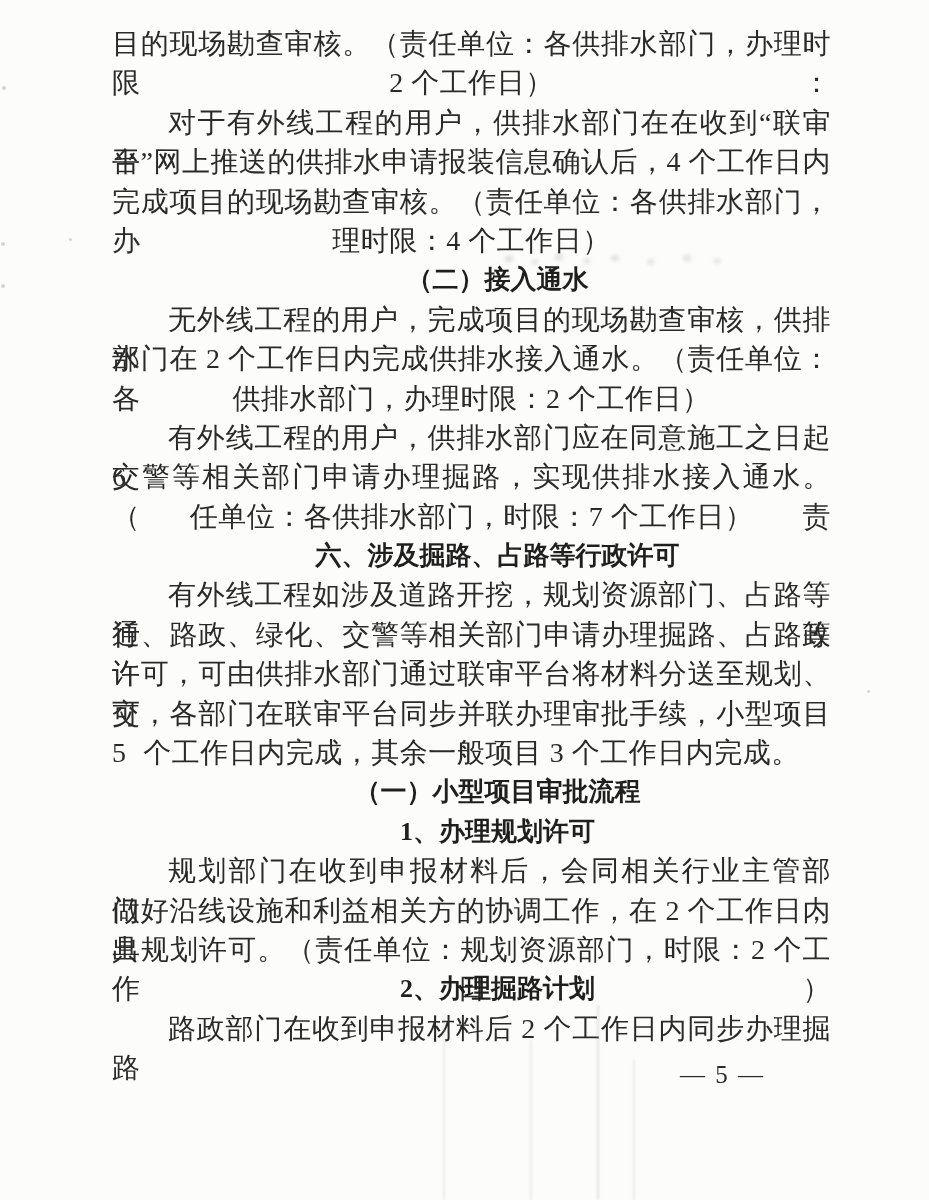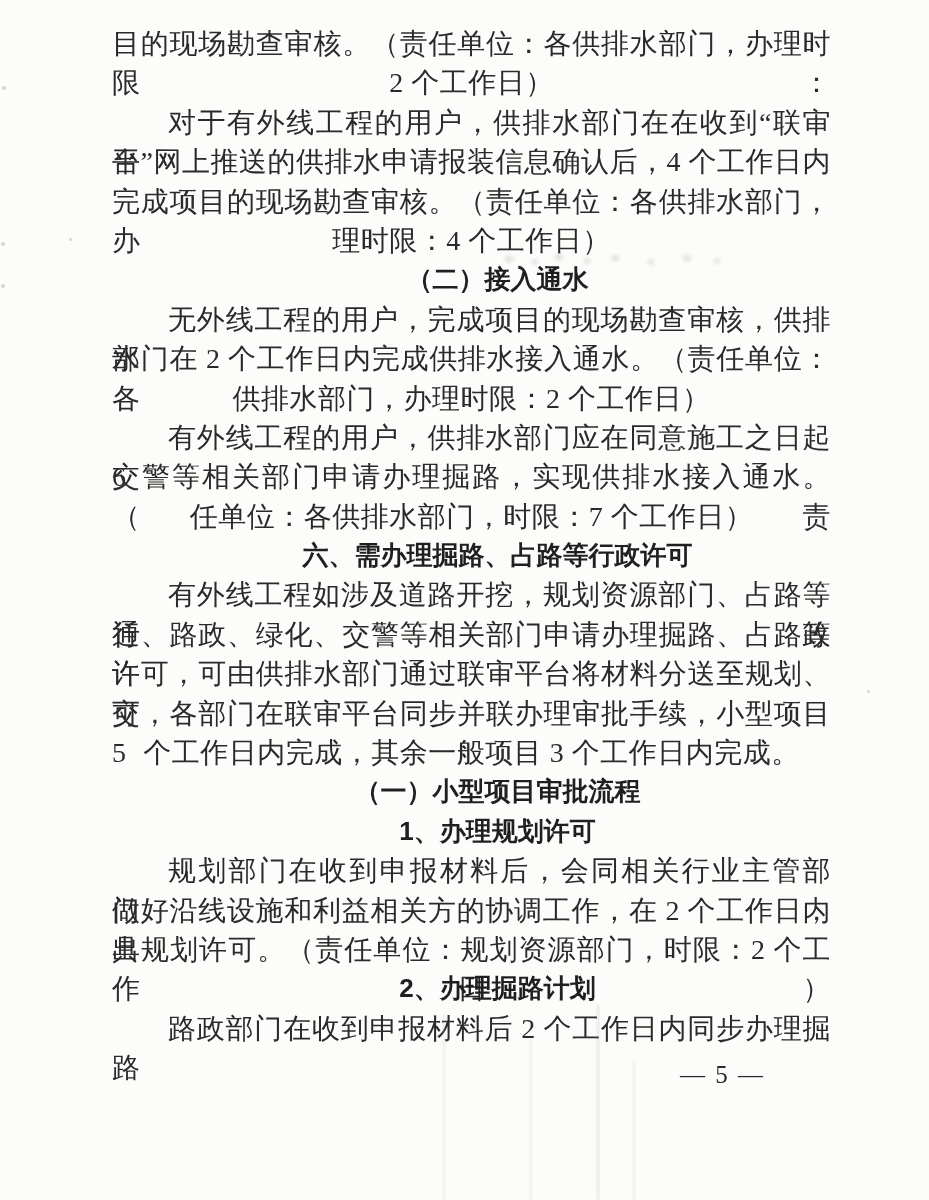--- a/index.html
+++ b/index.html
@@ -25,21 +25,21 @@
     text-align:center;
   }
   .ln.fill{
     text-align:justify;
     text-align-last:justify;
   }
   .ln.ind{
     text-indent:2em;
   }
   .ln.b{
-    font-family:Liberation Sans, sans-serif;
+    font-family:Liberation Serif, serif;
     font-weight:700;
     font-size:26px;
     color:#1f1f1f;
     letter-spacing:0px;
   }
   .page-number{
     position:absolute;
     top:1060px;right:164px;
     font-size:25px;
     letter-spacing:2px;
@@ -96,21 +96,21 @@
     <div class="ln fill">台”网上推送的供排水申请报装信息确认后，4 个工作日内</div>
     <div class="ln fill">完成项目的现场勘查审核。（责任单位：各供排水部门，办</div>
     <div class="ln">理时限：4 个工作日）</div>
     <div class="ln b ind">（二）接入通水</div>
     <div class="ln ind fill">无外线工程的用户，完成项目的现场勘查审核，供排水</div>
     <div class="ln fill">部门在 2 个工作日内完成供排水接入通水。（责任单位：各</div>
     <div class="ln">供排水部门，办理时限：2 个工作日）</div>
     <div class="ln ind fill">有外线工程的用户，供排水部门应在同意施工之日起 6</div>
     <div class="ln fill">交警等相关部门申请办理掘路，实现供排水接入通水。（责</div>
     <div class="ln">任单位：各供排水部门，时限：7 个工作日）</div>
-    <div class="ln b ind">六、需办理掘路、占路等行政许可</div>
+    <div class="ln b ind">六、涉及掘路、占路等行政许可</div>
     <div class="ln ind fill">有外线工程如涉及道路开挖，规划资源部门、占路等行政</div>
     <div class="ln fill">通、路政、绿化、交警等相关部门申请办理掘路、占路等许</div>
     <div class="ln fill">许可，可由供排水部门通过联审平台将材料分送至规划、交</div>
     <div class="ln fill">可，各部门在联审平台同步并联办理审批手续，小型项目 5</div>
     <div class="ln">个工作日内完成，其余一般项目 3 个工作日内完成。</div>
     <div class="ln b ind">（一）小型项目审批流程</div>
     <div class="ln b ind">1、办理规划许可</div>
     <div class="ln ind fill">规划部门在收到申报材料后，会同相关行业主管部门，</div>
     <div class="ln fill">做好沿线设施和利益相关方的协调工作，在 2 个工作日内出</div>
     <div class="ln fill">具规划许可。（责任单位：规划资源部门，时限：2 个工作日）</div>

